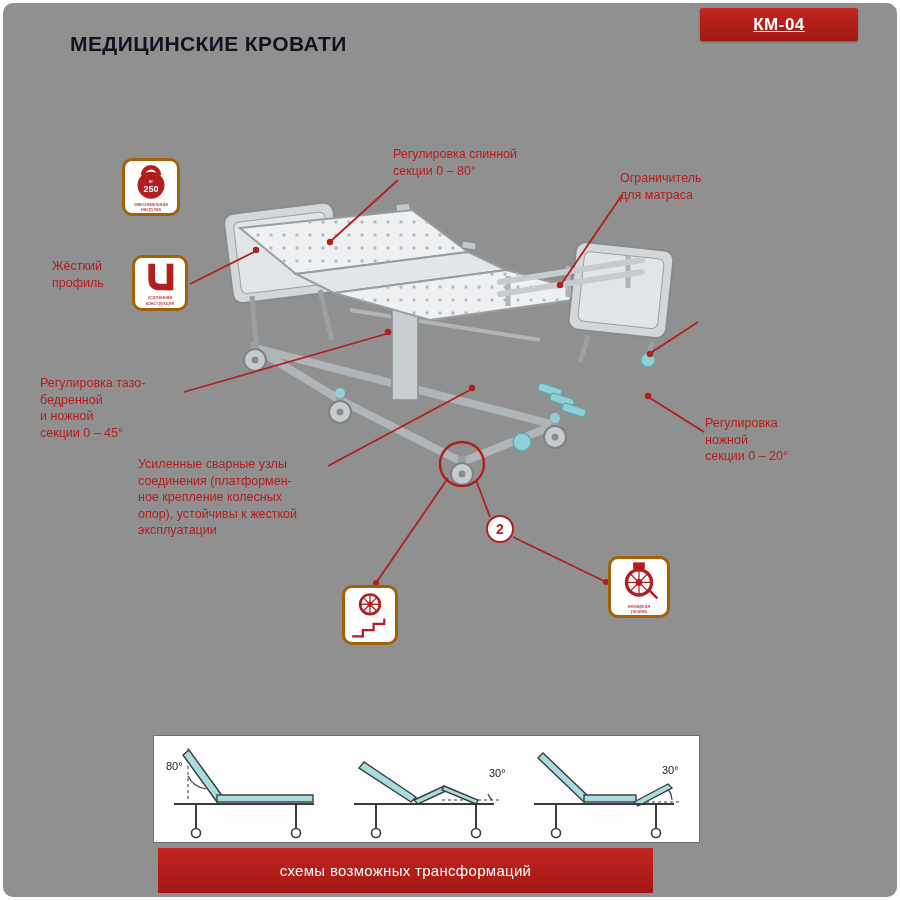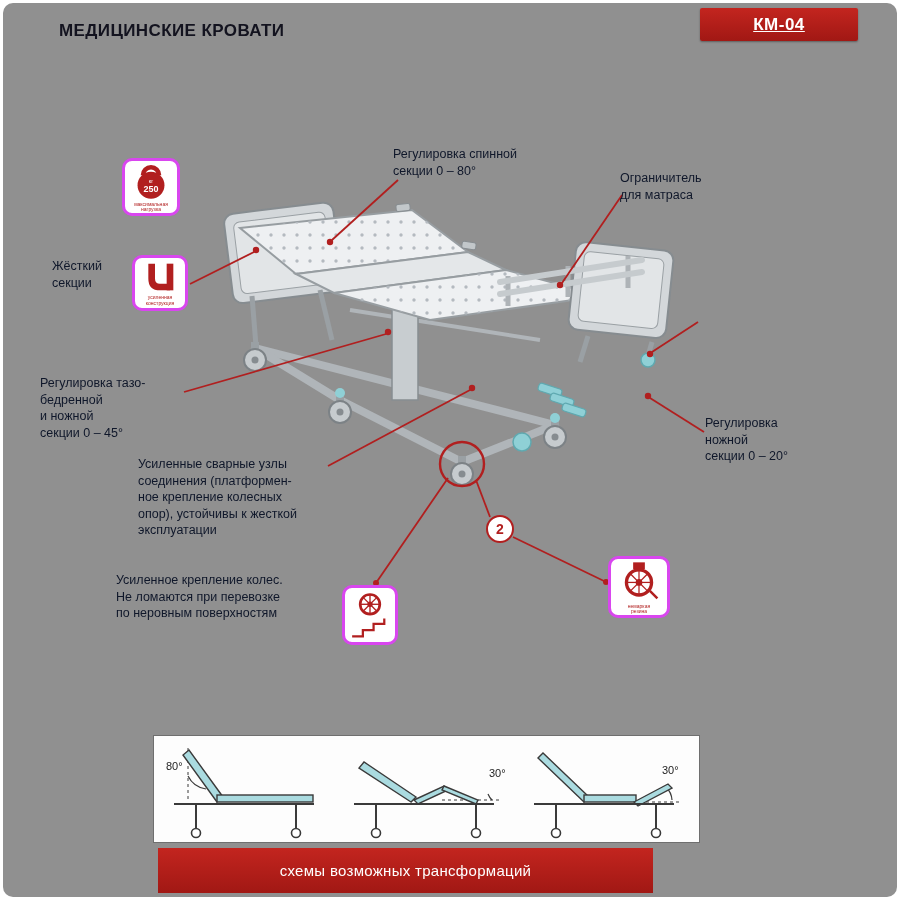--- a/index.html
+++ b/index.html
@@ -1,24 +1,24 @@
 <!DOCTYPE html>
 <html><head>
 <meta charset="utf-8">
 <style>
   html,body{margin:0;padding:0;background:#ffffff;}
   .page{position:relative;width:900px;height:900px;font-family:"Liberation Sans",sans-serif;overflow:hidden;background:#fff;}
   .bg{position:absolute;left:3px;top:3px;right:3px;bottom:3px;background:#909090;border-radius:10px;}
-  .page-title{position:absolute;left:55px;top:17px;font-size:17px;font-weight:bold;color:#13131f;letter-spacing:.4px;margin:4px;z-index:3;}
+  .page-title{position:absolute;left:55px;top:17px;font-size:21px;font-weight:bold;color:#13131f;letter-spacing:.4px;margin:15px;z-index:3;}
   .model-badge{position:absolute;left:700px;top:8px;width:158px;height:33px;background:linear-gradient(#c3251f,#a11814);color:#fff;font-weight:bold;font-size:17px;display:flex;align-items:center;justify-content:center;letter-spacing:.5px;border-radius:2px;z-index:3;box-shadow:0 1px 2px rgba(0,0,0,.35);text-decoration:underline;}
   .bed-illustration{position:absolute;left:200px;top:190px;width:480px;height:300px;z-index:1;}
   .overlay{position:absolute;left:0;top:0;z-index:2;pointer-events:none;}
-  .callout{position:absolute;font-size:12.5px;color:#0f172a;white-space:pre-line;line-height:1.32;z-index:3;}
+  .callout{position:absolute;font-size:12.5px;color:#b91c1c;white-space:pre-line;line-height:1.32;z-index:3;}
   .center{}
-  .icon-box{position:absolute;background:#fff;border:3px solid #d946ef;border-radius:10px;z-index:3;display:flex;flex-direction:column;align-items:center;justify-content:center;box-sizing:border-box;}
+  .icon-box{position:absolute;background:#fff;border:3px solid #a16207;border-radius:10px;z-index:3;display:flex;flex-direction:column;align-items:center;justify-content:center;box-sizing:border-box;}
   .icon-caption{font-size:5px;color:#b11f1f;text-align:center;line-height:1.15;white-space:pre-line;margin-top:1px;}
   .count-badge{position:absolute;left:486px;top:515px;width:28px;height:28px;border-radius:50%;background:#fff;border:2px solid #b11f1f;color:#b11f1f;font-weight:bold;font-size:14px;display:flex;align-items:center;justify-content:center;z-index:4;box-sizing:border-box;}
   .schemes-panel{position:absolute;left:153px;top:735px;width:547px;height:108px;background:#fdfdfd;border:1px solid #6f6f6f;z-index:2;box-sizing:border-box;}
   .schemes-footer{position:absolute;left:158px;top:848px;width:495px;height:45px;background:linear-gradient(#c3251f,#a11814);color:#fff;font-size:15px;display:flex;align-items:center;justify-content:center;letter-spacing:.3px;z-index:2;}
   .angle-label{position:absolute;font-size:11px;color:#1e1e1e;z-index:3;}
   .schematic{position:absolute;top:6px;}
 </style>
 </head>
 <body>
 
@@ -140,33 +140,30 @@
   </svg>
 
   <div class="callout" style="left:393px;top:146px;width:170px;">Регулировка спинной
 секции 0 – 80°</div>
   <div class="callout" style="left:620px;top:170px;width:140px;">Ограничитель
 для матраса</div>
   <div class="callout" style="left:705px;top:415px;width:120px;">Регулировка
 ножной
 секции 0 – 20°</div>
   <div class="callout" style="left:52px;top:258px;width:76px;">Жёсткий
-секции</div>
+профиль</div>
   <div class="callout center" style="left:40px;top:375px;width:142px;">Регулировка тазо-
 бедренной
 и ножной
 секции 0 – 45°</div>
   <div class="callout center" style="left:138px;top:456px;width:188px;">Усиленные сварные узлы
 соединения (платформен-
 ное крепление колесных
 опор), устойчивы к жесткой
 эксплуатации</div>
-  <div class="callout center" style="left:116px;top:572px;width:204px;">Усиленное крепление колес.
-Не ломаются при перевозке
-по неровным поверхностям</div>
 
   <div class="count-badge">2</div>
 
   <div class="icon-box" style="left:122px;top:158px;width:58px;height:58px;">
     <svg viewBox="0 0 60 44" width="54" height="40">
       <path d="M21 16 a9 9 0 0 1 18 0" fill="none" stroke="#b11f1f" stroke-width="5"></path>
       <circle cx="30" cy="27" r="15" fill="#b11f1f"></circle>
       <text x="30" y="24" text-anchor="middle" font-size="6" fill="#ffffff">кг</text>
       <text x="30" y="34" text-anchor="middle" font-size="10" font-weight="bold" fill="#ffffff">250</text>
     </svg>

